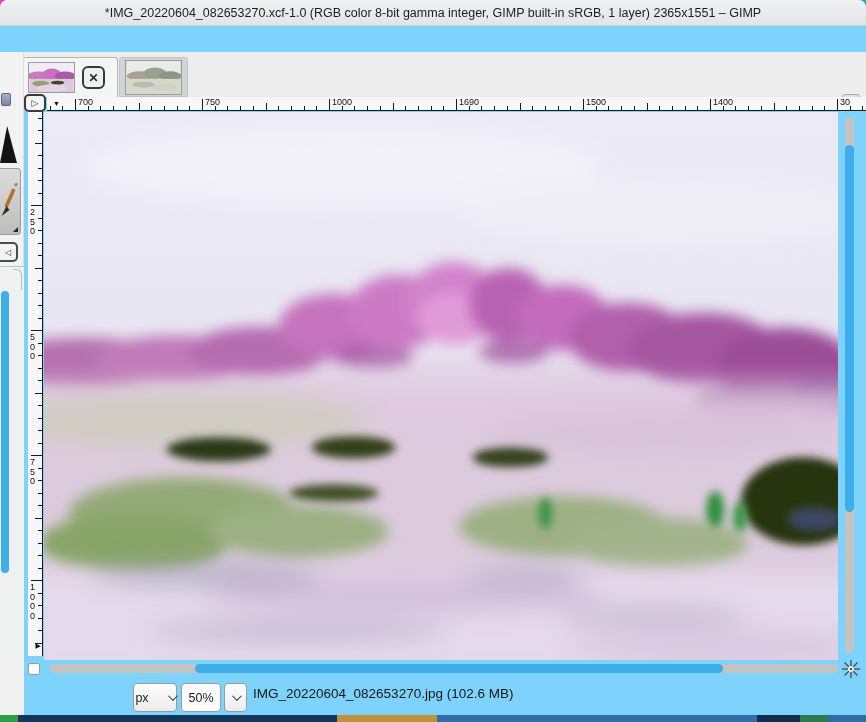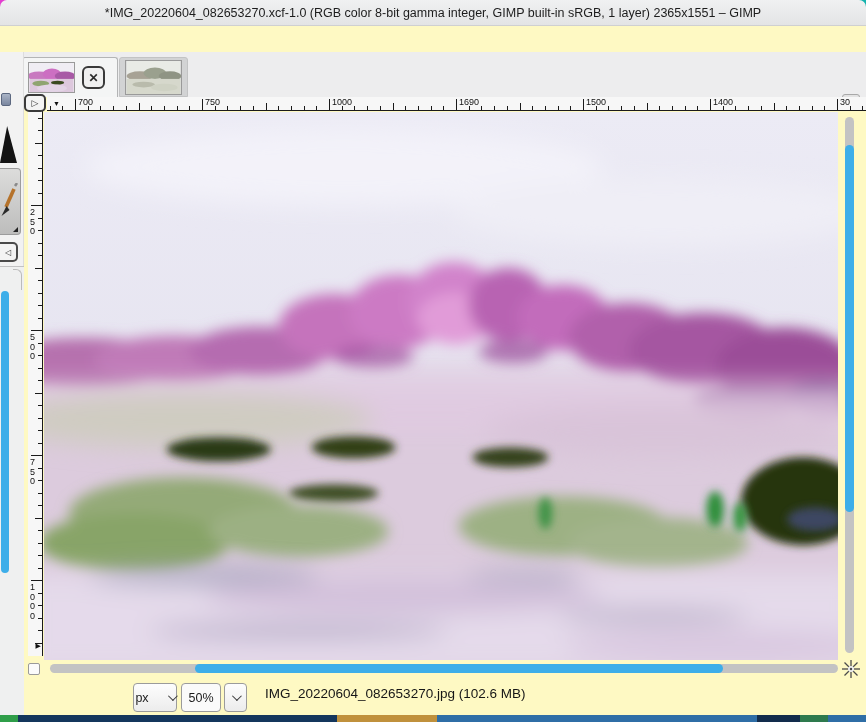--- a/index.html
+++ b/index.html
@@ -1,19 +1,19 @@
 <!DOCTYPE html>
 <html><head>
 <meta charset="utf-8">
 <style>
   * { margin:0; padding:0; box-sizing:border-box; }
   html,body { width:866px; height:722px; overflow:hidden; }
   body { font-family:"Liberation Sans", sans-serif; background:#eff0f1; position:relative; }
 
-  #window { position:absolute; inset:0; background:#fef9c3; }
+  #window { position:absolute; inset:0; background:#7dd3fc; }
 
   
   .corner-deco { position:absolute; top:0; width:8px; height:8px; z-index:0; }
   #deco-left  { left:0;  background:#e germ; background:#e23ecf; }
   #deco-right { right:0; background:#14b3ae; }
 
   
   #titlebar { position:absolute; left:0; top:0; width:866px; height:26px;
     background:linear-gradient(#f0f1f2,#e3e4e5); border-bottom:1px solid #cfd0d1;
     border-radius:7px 7px 0 0; z-index:1;
@@ -113,21 +113,21 @@
   .combo { height:29px; border:1px solid #9b9b9b; border-radius:4px;
     background:linear-gradient(#fdfdfd,#ececec); display:flex; align-items:center;
     justify-content:center; font-size:12.5px; color:#1b1b1b; }
   #unit-combo { position:absolute; left:133px; top:7px; width:44px; gap:19px; }
   #zoom-entry { position:absolute; left:181px; top:7px; width:40px; height:29px;
     border:1px solid #9b9b9b; border-radius:4px; background:#fafafa;
     display:flex; align-items:center; justify-content:center; font-size:12.5px; color:#1b1b1b; }
   #zoom-combo-button { position:absolute; left:224px; top:7px; width:23px; }
   .chevron { width:7px; height:7px; border-right:1.6px solid #3a3a3a;
     border-bottom:1.6px solid #3a3a3a; transform:rotate(45deg) translateY(-2px); }
-  #status-message { position:absolute; left:253px; top:10px; font-size:13.5px; color:#161616; white-space:nowrap;margin-left:12px; }
+  #status-message { position:absolute; left:253px; top:10px; font-size:13.5px; color:#161616; white-space:nowrap; }
 
   
   #taskbar-edge { position:absolute; left:0; top:715px; width:866px; height:7px; display:flex; }
   #taskbar-edge div { height:7px; }
 </style>
 </head>
 <body>
 
 <div id="window">
 

